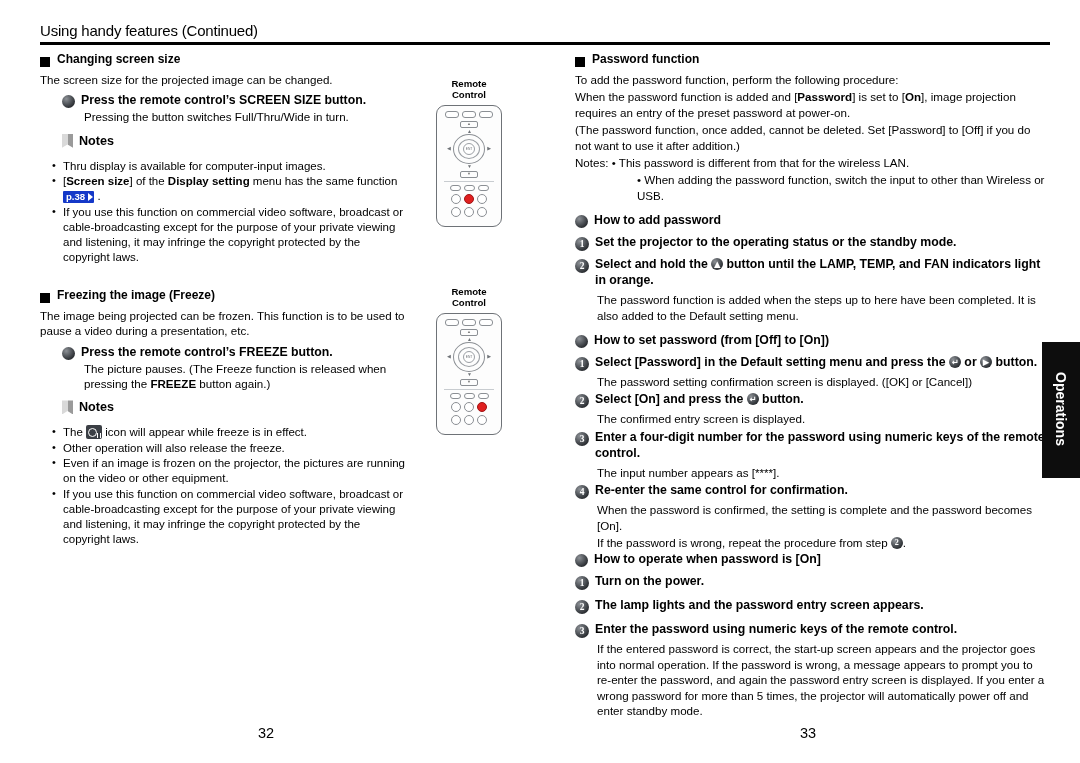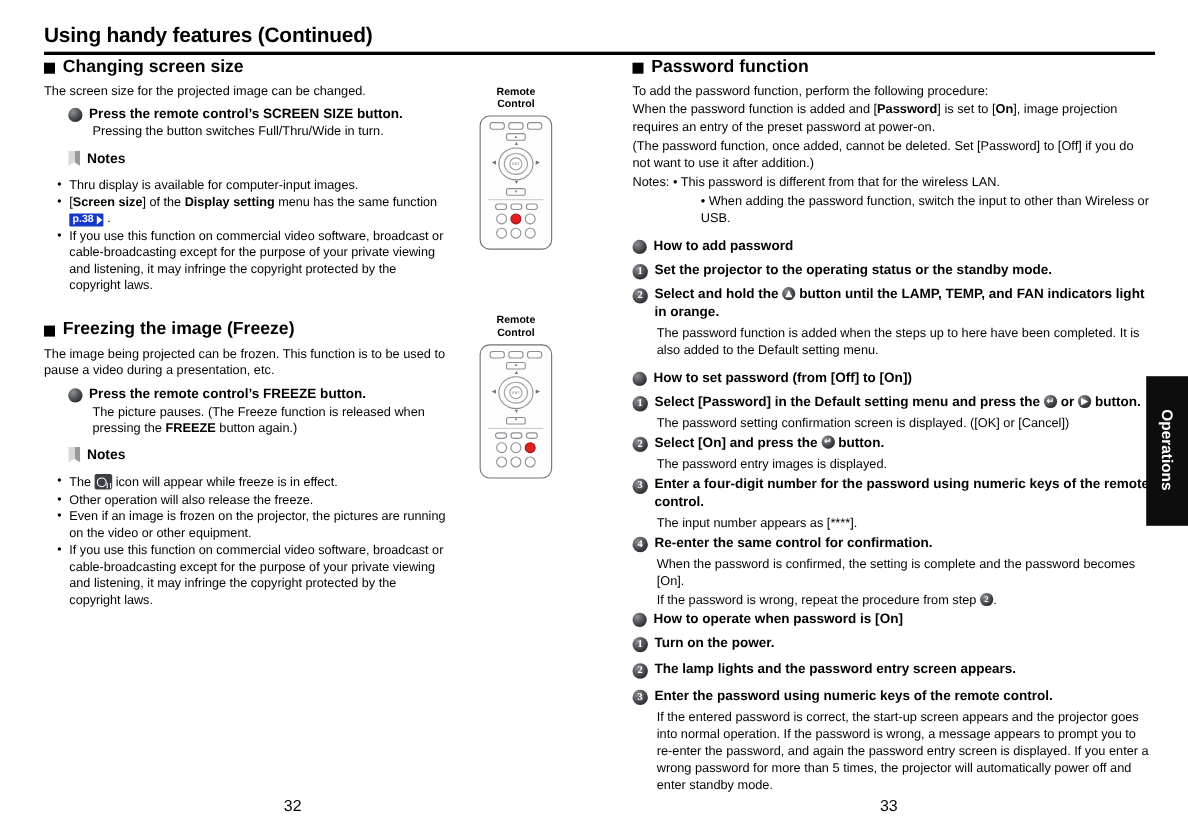--- a/index.html
+++ b/index.html
@@ -17,22 +17,22 @@
   }
 
   
   #page-header {
     position: absolute;
     left: 40px;
     top: 22px;
     width: 1010px;
   }
   #page-header .title {
-    font-size: 19px;
-    font-weight: bold;
+    font-size: 15px;
+    font-weight: normal;
     letter-spacing: -0.2px;
     line-height: 1.15;
     white-space: nowrap;
   }
   #page-header .rule {
     margin-top: 3px;
     border-top: 3px solid #000;
     width: 100%;
   }
 
@@ -41,21 +41,21 @@
     position: absolute;
     top: 52px;
   }
   #col-left  { left: 40px;  width: 378px; }
   #col-right { left: 575px; width: 470px; }
 
   
   .sect-head {
     display: flex;
     align-items: flex-start;
-    font-size: 16px;
+    font-size: 12px;
     font-weight: bold;
     margin-bottom: 5px;
   }
   .sect-head .sq {
     width: 10px; height: 10px;
     background: #000;
     margin-right: 7px;
     margin-top: 5px;
     flex: none;
   }
@@ -532,21 +532,21 @@
       </span>
     <span class="txt"><span>Select [Password] in the Default setting menu and press the </span><span class="ball-inline glyph"><span>↵</span></span><span> or </span><span class="ball-inline glyph"><span>▶</span></span><span> button.</span></span>
   </div>
   <p class="body-text indent" style="margin-top:3px">The password setting confirmation screen is displayed. ([OK] or [Cancel])</p>
   <div class="ball-line" style="margin-top:3px">
     <span class="ball num">
         <span>2</span>
       </span>
     <span class="txt"><span>Select [On] and press the </span><span class="ball-inline glyph"><span>↵</span></span><span> button.</span></span>
   </div>
-  <p class="body-text indent" style="margin-top:3px">The password entry images is displayed.</p>
+  <p class="body-text indent" style="margin-top:3px">The confirmed entry screen is displayed.</p>
   <div class="ball-line" style="margin-top:3px">
     <span class="ball num">
         <span>3</span>
       </span>
     <span class="txt">Enter a four-digit number for the password using numeric keys of the remote control.</span>
   </div>
   <p class="body-text indent" style="margin-top:3px">The input number appears as [****].</p>
   <div class="ball-line" style="margin-top:3px">
     <span class="ball num">
         <span>4</span>

